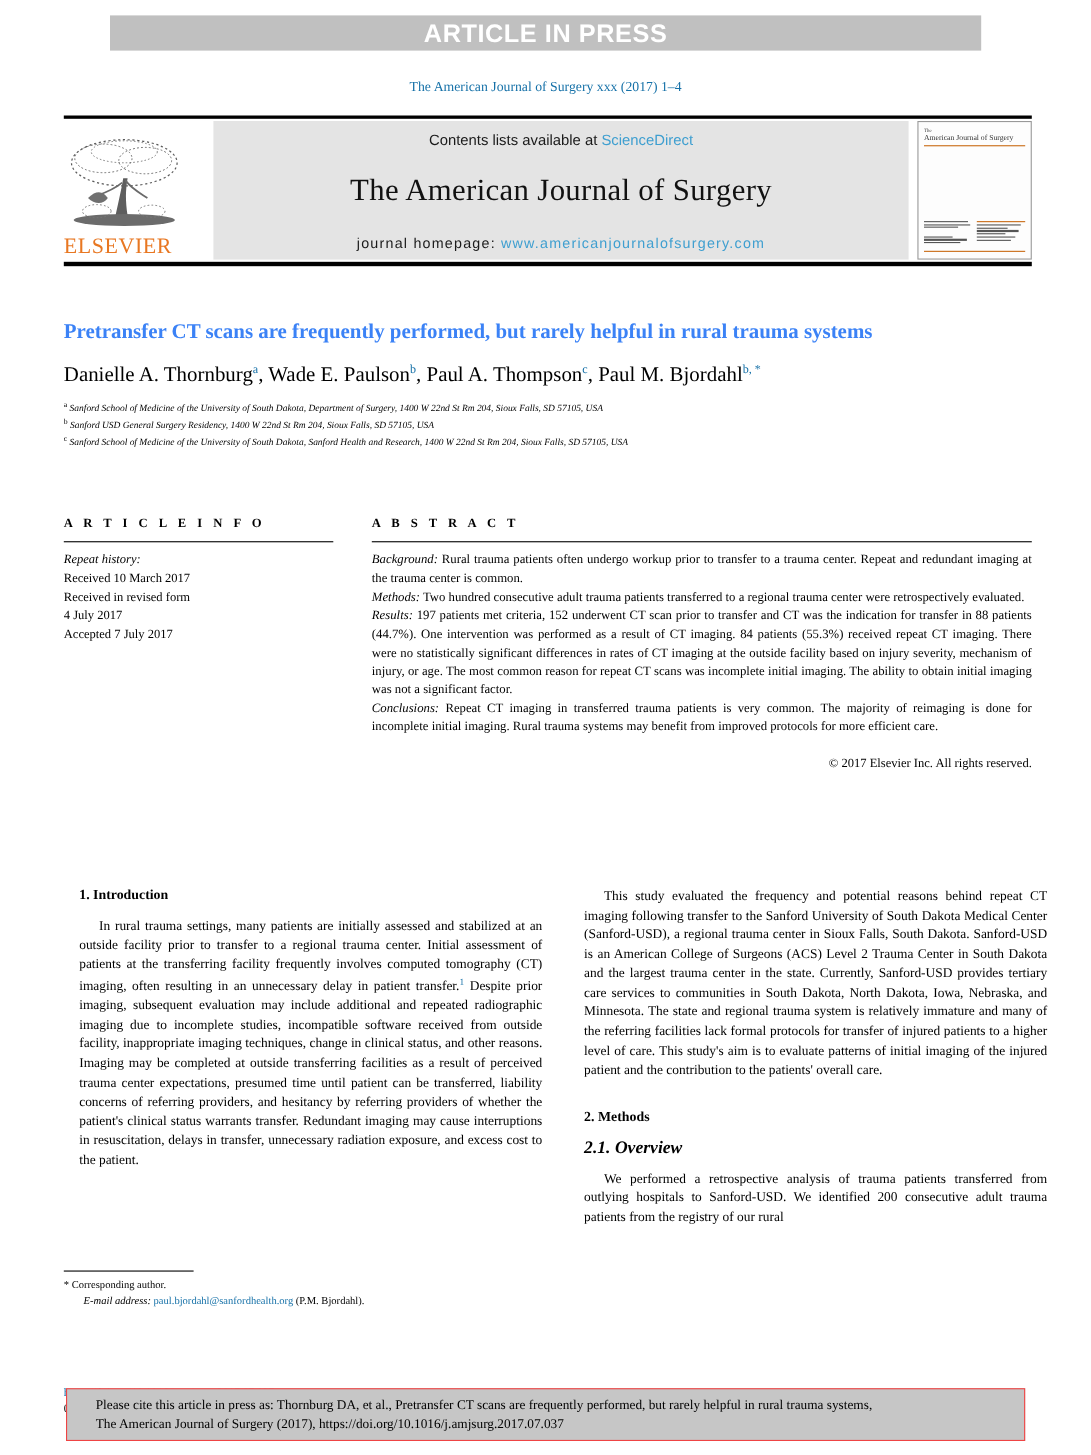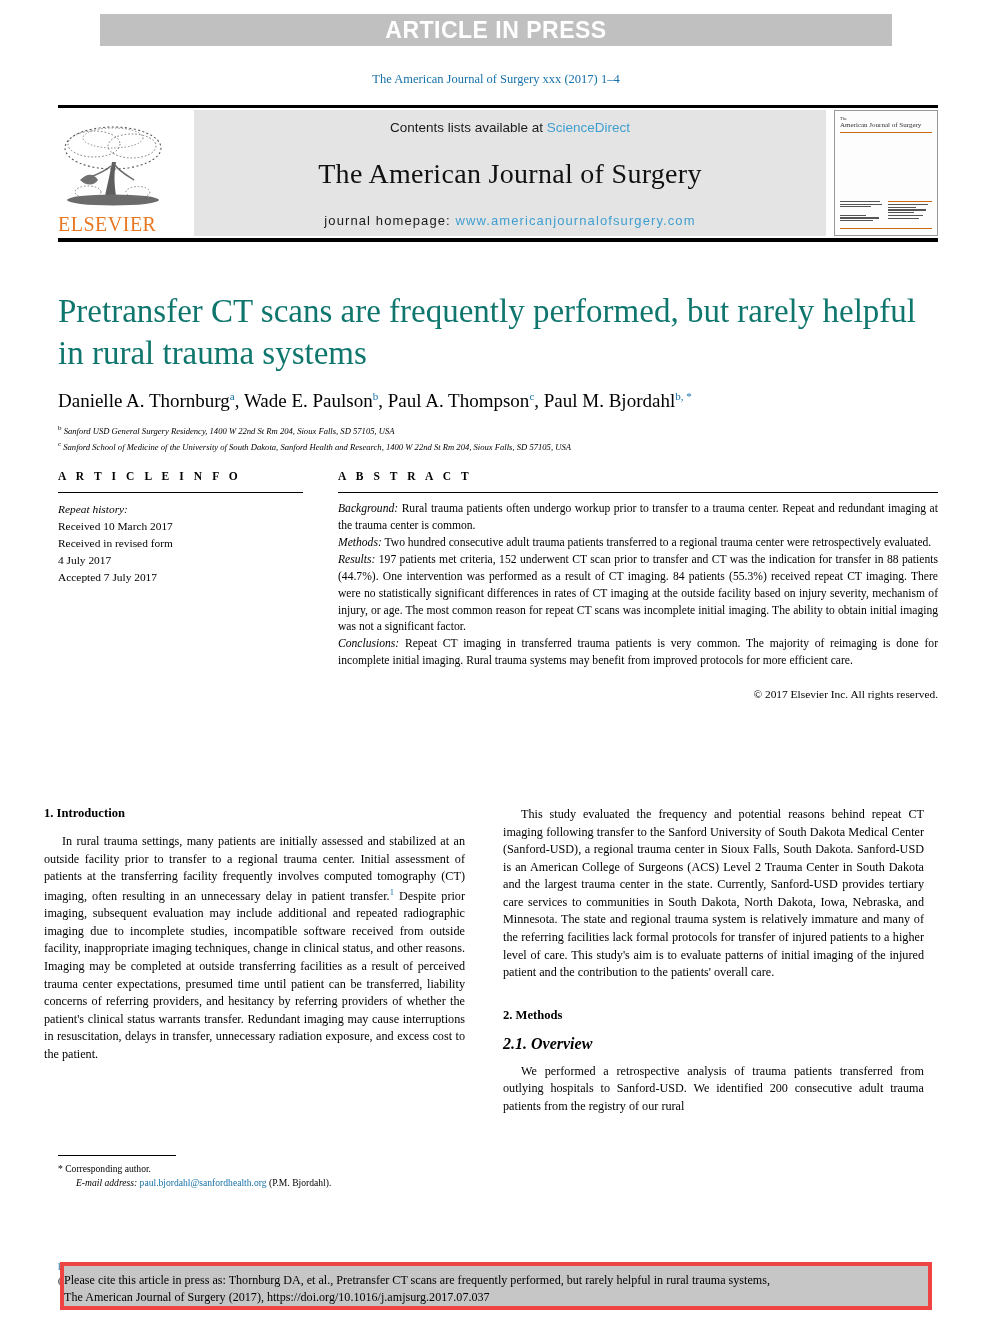--- a/index.html
+++ b/index.html
@@ -179,25 +179,25 @@
 
   
   .title-block {
     position: absolute;
     left: 58px;
     top: 290px;
     width: 880px;
   }
   .paper-title {
     font-family: "Liberation Serif", serif;
-    font-size: 33px;
+    font-size: 19px;
     line-height: 1.28;
-    color: #0f766e;
+    color: #3b82f6;
     margin: 0;
-    font-weight: normal;
+    font-weight: bold;
   }
   .authors {
     font-family: "Liberation Serif", serif;
     font-size: 19px;
     margin-top: 16px;
     color: #000;
   }
   .authors sup, .aff-mark {
     color: #1671a8;
     font-size: 11px;
@@ -265,21 +265,21 @@
   }
   .copyright-line {
     text-align: right;
     font-size: 11.4px;
     margin-top: 16px;
   }
 
   
   .body-cols {
     position: absolute;
-    left: 44px;
+    left: 72px;
     top: 806px;
     width: 880px;
     display: flex;
     gap: 38px;
   }
   .bcol {
     width: 421px;
     flex: 0 0 421px;
   }
   .h2-num {
@@ -343,23 +343,23 @@
   .doi-link { color: #1671a8; }
 
   
   .cite-box {
     position: absolute;
     left: 60px;
     top: 1262px;
     width: 872px;
     height: 48px;
     background: #c6c6c6;
-    border: 4px solid #ef4444;
+    border: 1px solid #ef4444;
     box-sizing: border-box;
-    padding: 6px 0;
+    padding: 6px 26px;
   }
   .cite-text {
     font-family: "Liberation Serif", serif;
     font-size: 12.1px;
     line-height: 1.42;
     color: #000;
   }
 </style>
 </head>
 <body>
@@ -437,20 +437,21 @@
   </div>
   <div class="mast-rule-bottom"></div>
 </div>
 
 <div class="title-block">
   <h1 class="paper-title">Pretransfer CT scans are frequently performed, but rarely helpful in rural trauma systems</h1>
   <div class="authors">
     <span>Danielle A. Thornburg</span><sup>a</sup>, <span>Wade E. Paulson</span><sup>b</sup>, <span>Paul A. Thompson</span><sup>c</sup>, <span>Paul M. Bjordahl</span><sup>b, *</sup>
   </div>
   <div class="affiliations">
+    <div><sup>a</sup> <span>Sanford School of Medicine of the University of South Dakota, Department of Surgery, 1400 W 22nd St Rm 204, Sioux Falls, SD 57105, USA</span></div>
     <div><sup>b</sup> <span>Sanford USD General Surgery Residency, 1400 W 22nd St Rm 204, Sioux Falls, SD 57105, USA</span></div>
     <div><sup>c</sup> <span>Sanford School of Medicine of the University of South Dakota, Sanford Health and Research, 1400 W 22nd St Rm 204, Sioux Falls, SD 57105, USA</span></div>
   </div>
 </div>
 
 <div class="info-abstract">
 
   <div class="col-info">
     <div class="sec-head">A R T I C L E   I N F O</div>
     <hr class="hr-thin">

